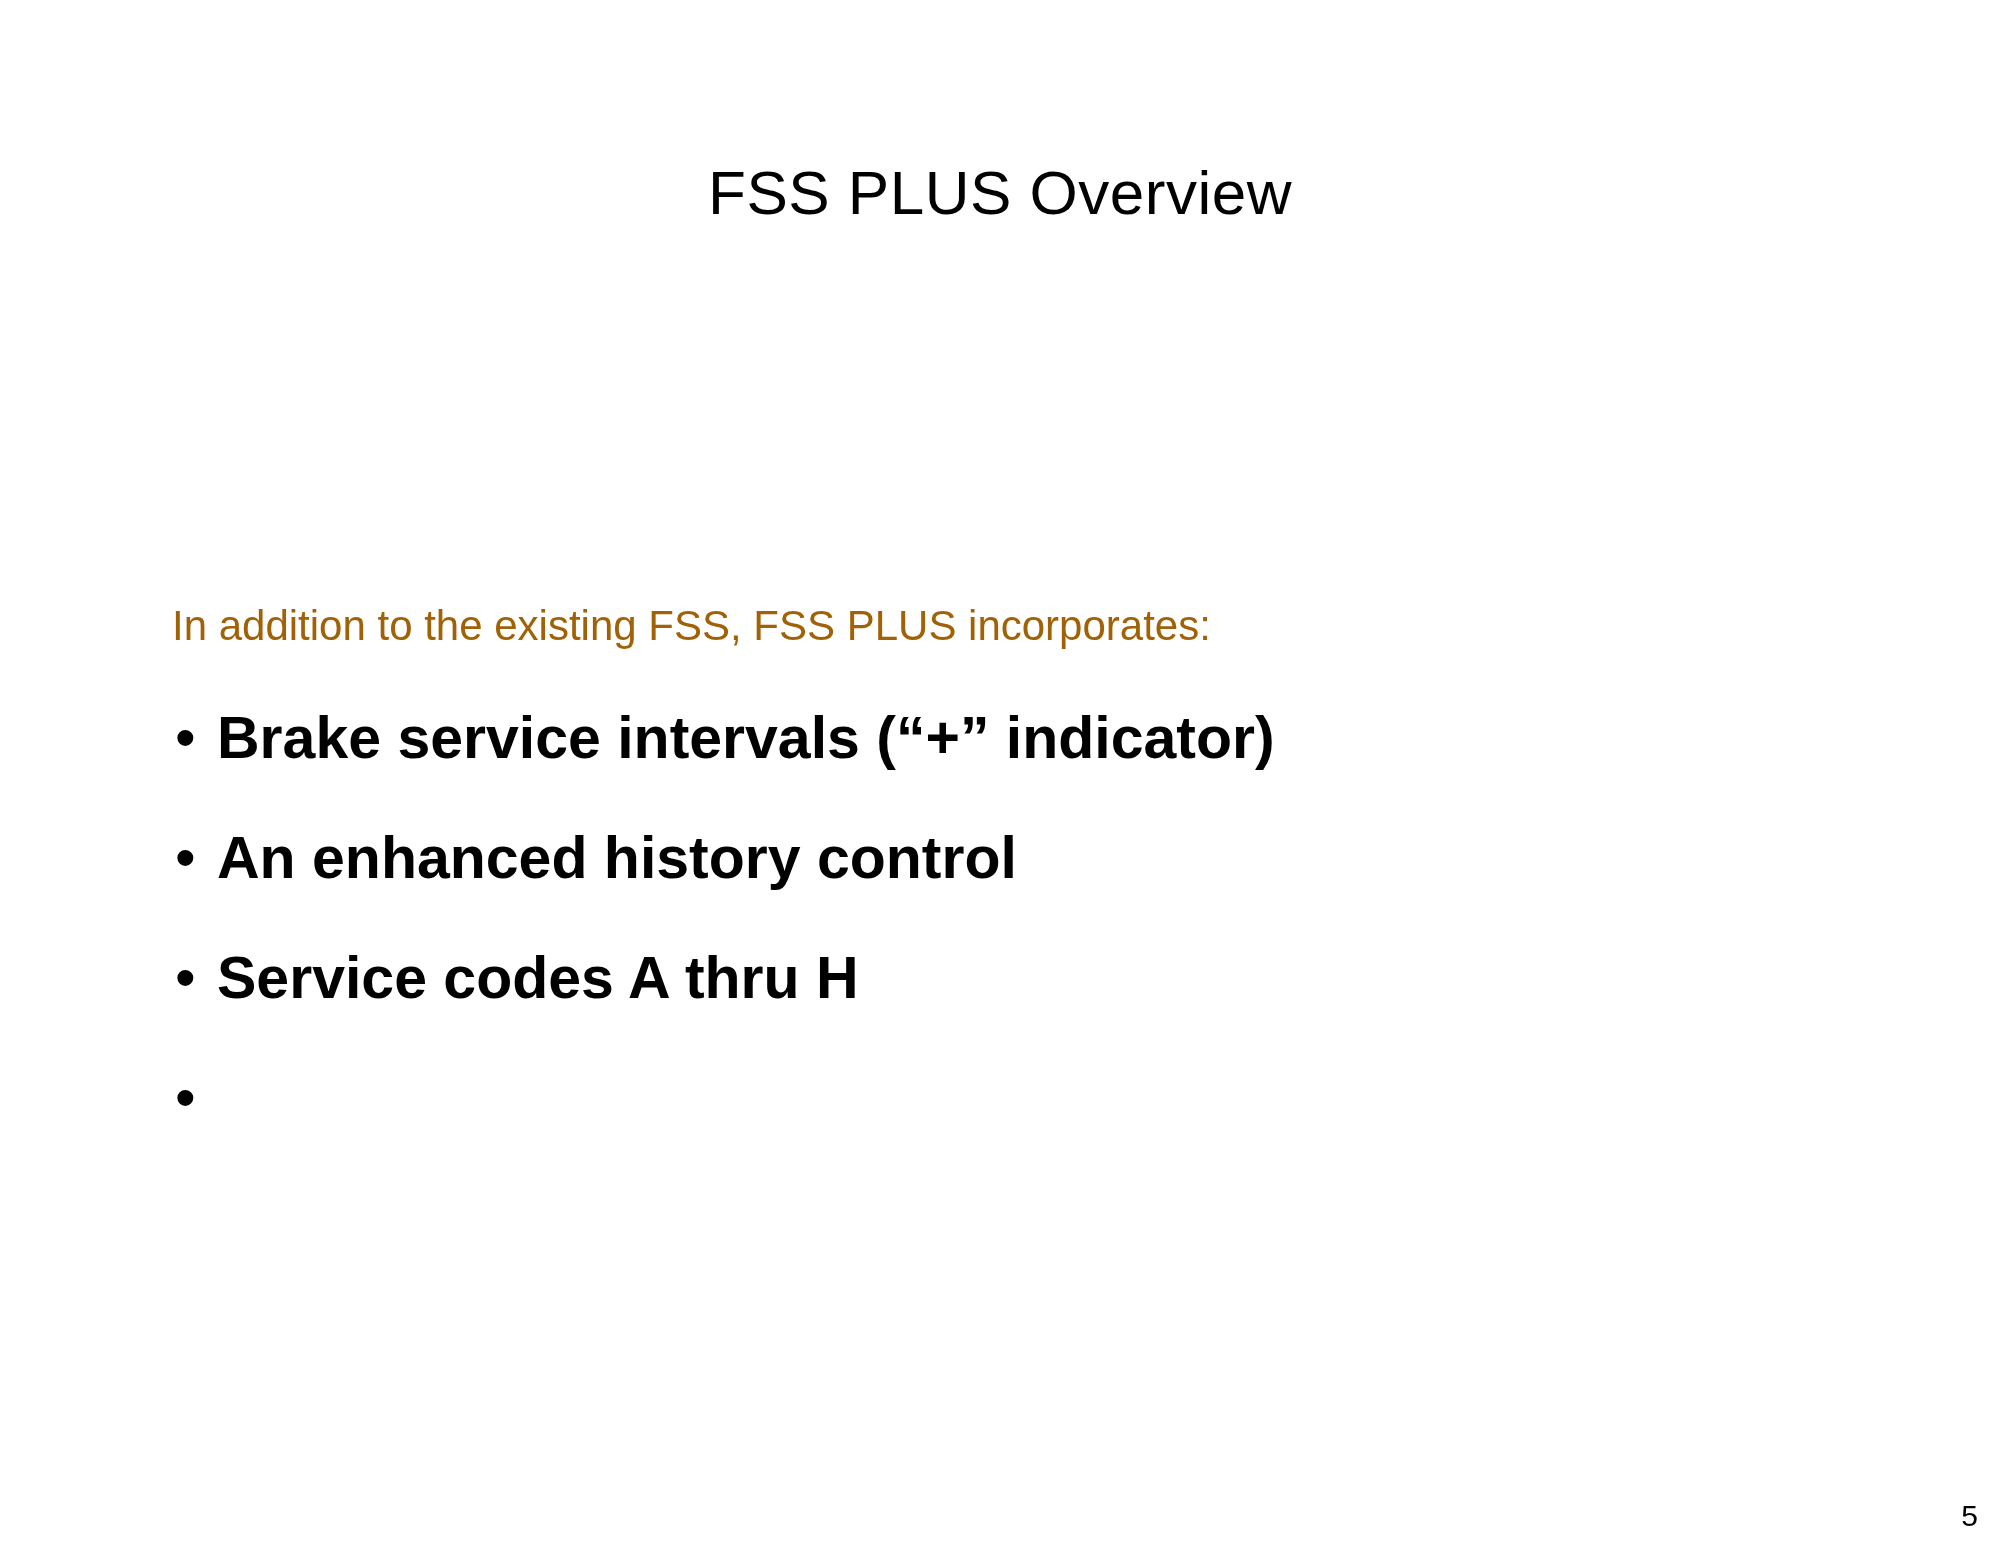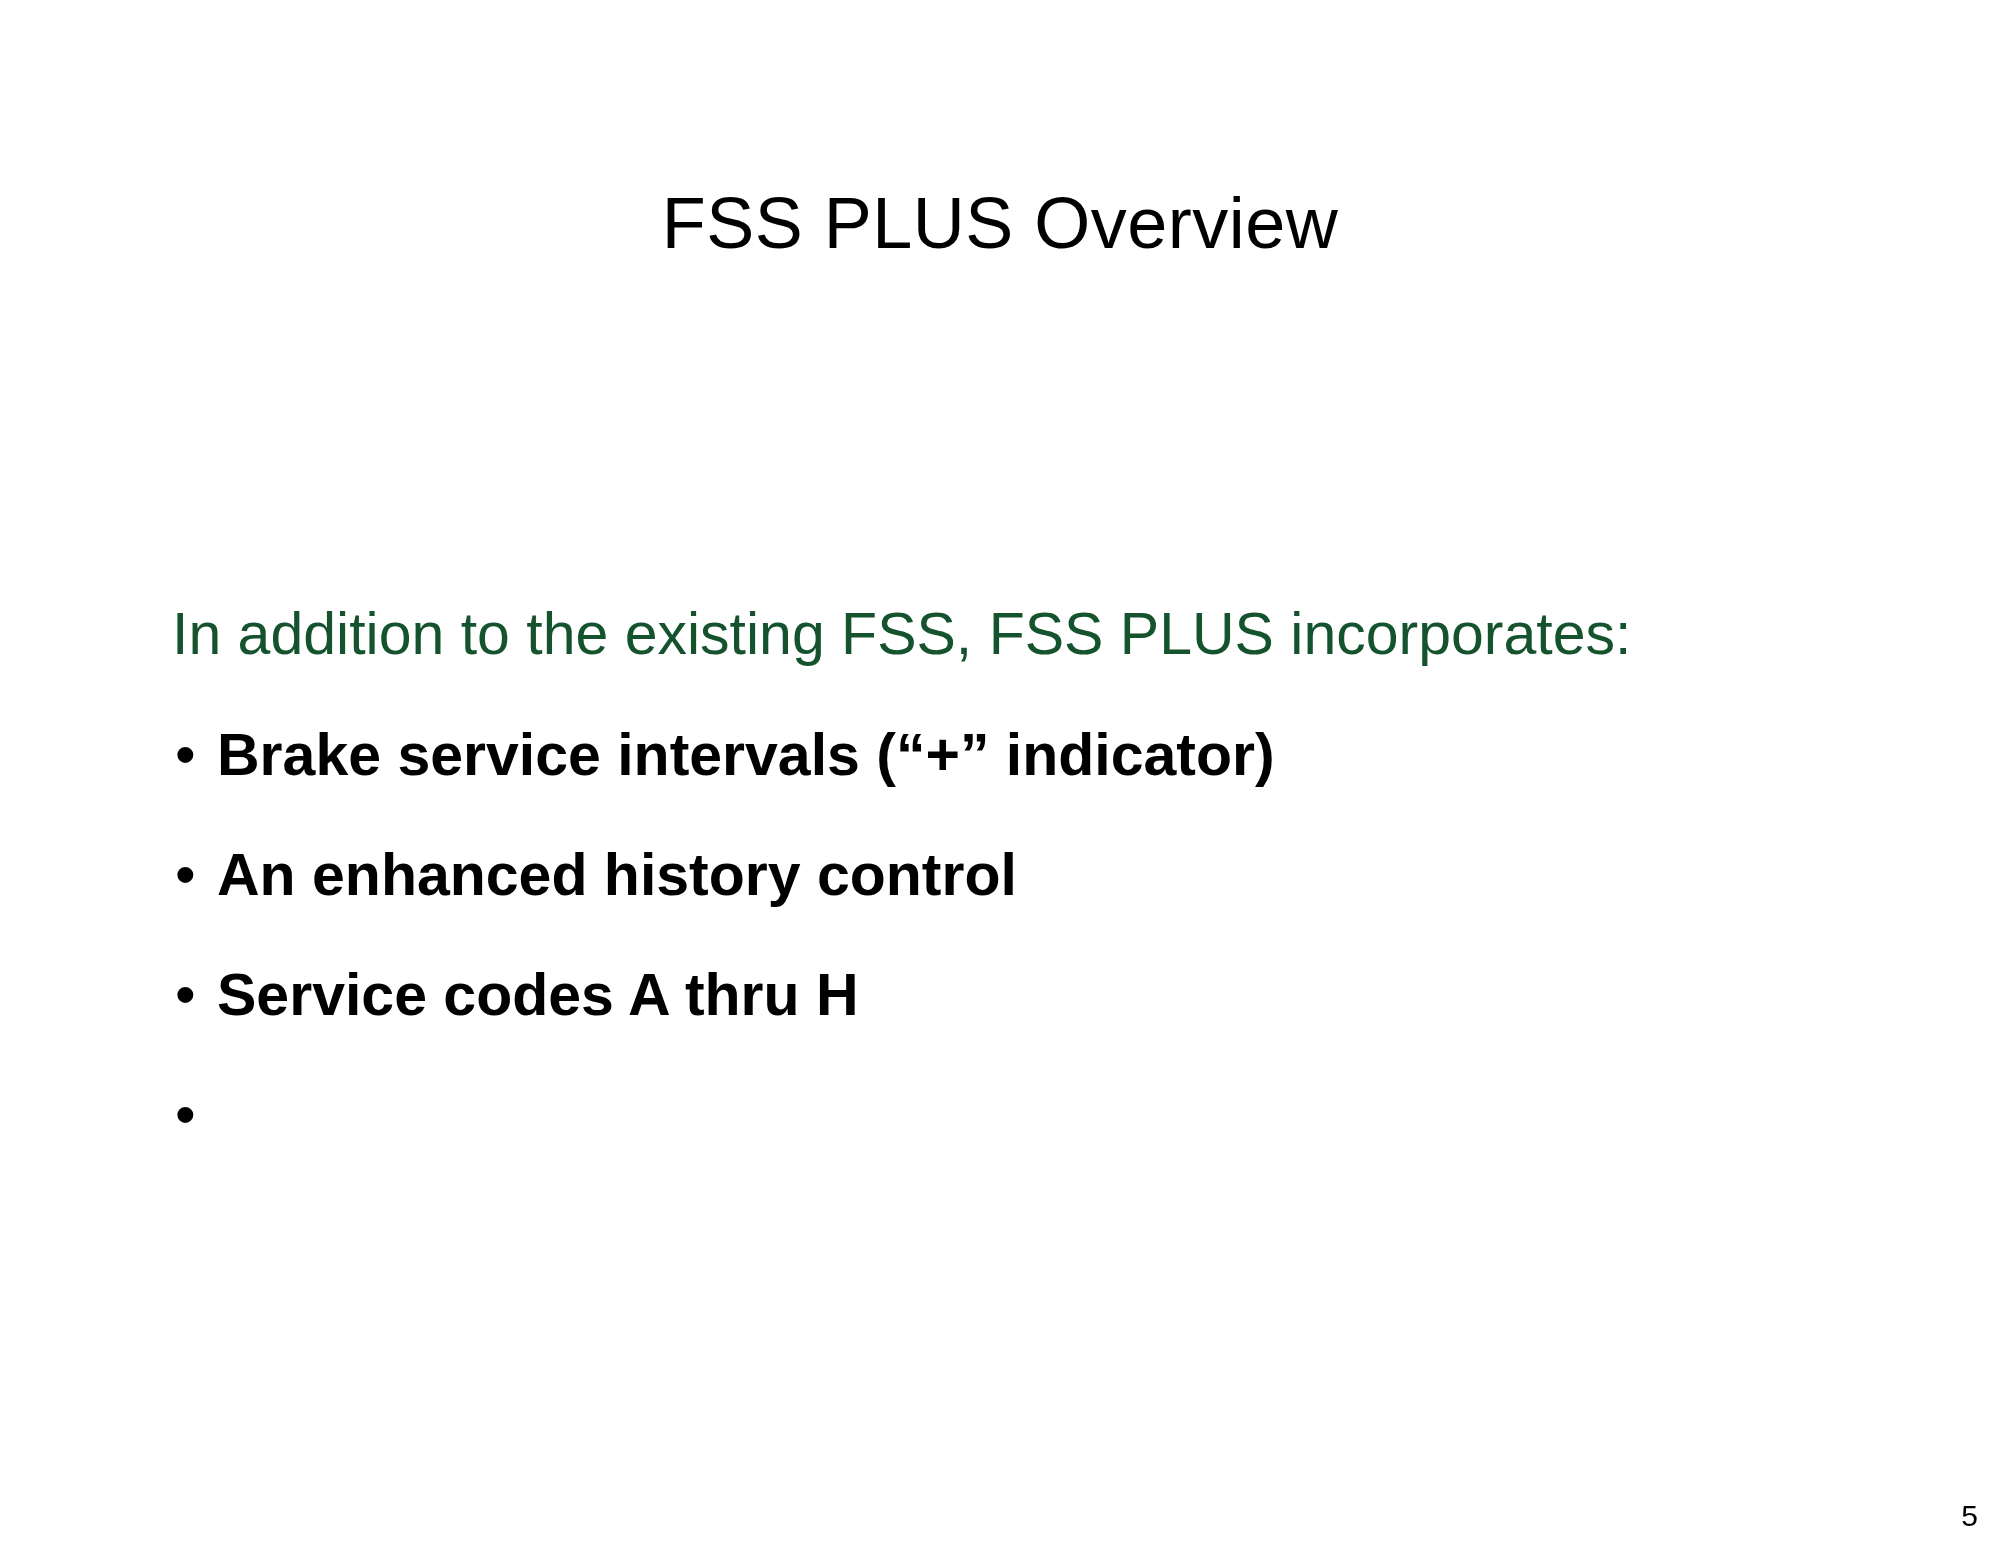--- a/index.html
+++ b/index.html
@@ -19,44 +19,44 @@
     width: 2000px;
     height: 1545px;
     background: #ffffff;
     overflow: hidden;
   }
 
   
   .slide-title {
     position: absolute;
     left: 0;
-    top: 138px;
+    top: 118px;
     width: 2000px;
     text-align: center;
-    font-size: 72px;
+    font-size: 62px;
     line-height: 1.05;
     font-weight: 400;
     letter-spacing: 0.5px;
     color: #000000;
     white-space: nowrap;
   }
 
   
   .body-block {
     position: absolute;
     left: 170px;
     top: 605px;
     width: 1760px;
   }
 
   .intro-line {
-    font-size: 59px;
+    font-size: 42px;
     line-height: 1.0;
     font-weight: 400;
-    color: #14532d;
+    color: #a16207;
     white-space: nowrap;
     margin: 0 0 62px 0;
     padding-left: 2px;
   }
 
   .bullet-list {
     list-style: none;
     margin: 0;
     padding: 0;
   }

